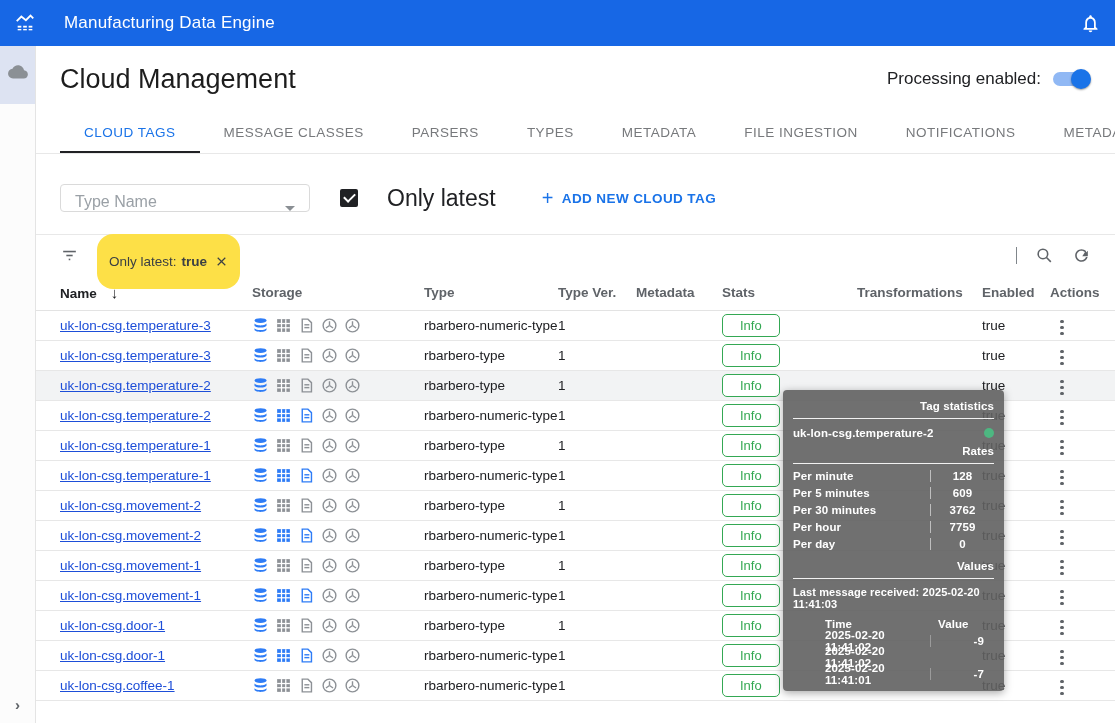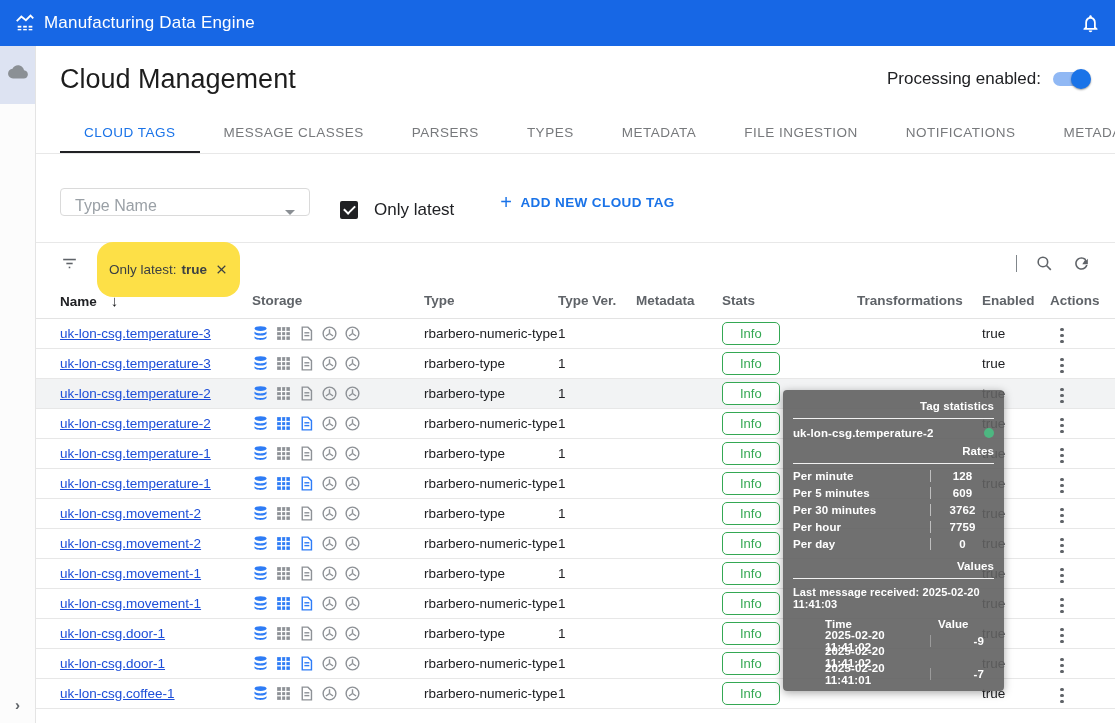--- a/index.html
+++ b/index.html
@@ -1,21 +1,21 @@
 <!DOCTYPE html>
 <html><head>
 <meta charset="utf-8">
 <style>
   * { box-sizing: border-box; margin: 0; padding: 0; }
   html,body { width:1115px; height:723px; overflow:hidden; background:#fff;
     font-family:"Liberation Sans", sans-serif; color:#202124; position:relative; }
 
   
   .appbar { height:46px; background:#1767e5; display:flex; align-items:center;
-    padding:0 14px; gap:8px; }
+    padding:0 14px; gap:28px; }
   .appbar-title { color:#fff; font-size:17px; letter-spacing:.2px; }
   .appbar-spacer { flex:1; }
   .icon-btn { display:flex; align-items:center; justify-content:center; cursor:pointer; }
 
   
   .sidebar { position:absolute; left:0; top:46px; bottom:0; width:36px;
     background:#fcfcfc; border-right:1px solid #e4e4e4; }
   .sidebar-tile { height:58px; background:#dde3f2; display:flex; align-items:center;
     justify-content:center; cursor:pointer; }
   .sidebar-expand { position:absolute; bottom:10px; left:0; width:35px; text-align:center;
@@ -39,21 +39,21 @@
     color:#77797c; cursor:pointer; border-bottom:2px solid transparent; white-space:nowrap; }
   .tab.active { color:#1a73e8; border-bottom-color:#202124; }
 
   
   .filter-row { display:flex; align-items:center; padding:30px 24px 22px; gap:30px; }
   .select { width:250px; height:28px; border:1px solid #dadada; border-radius:4px;
     display:flex; align-items:flex-end; justify-content:space-between; padding:0 14px;
     color:#9aa0a6; font-size:16px; cursor:pointer; }
   .caret { width:0; height:0; border-left:5px solid transparent;
     border-right:5px solid transparent; border-top:5px solid #8a8f94; }
-  .check-wrap { display:flex; align-items:center; gap:16px; font-size:17px; cursor:pointer;margin-top:16px; }
+  .check-wrap { display:flex; align-items:center; gap:29px; font-size:23px; cursor:pointer; }
   .checkbox { width:18px; height:18px; border-radius:2px; background:#202124; position:relative; }
   .checkbox::after { content:""; position:absolute; left:4px; top:4px; width:9px; height:5px;
     border-left:2px solid #fff; border-bottom:2px solid #fff; transform:rotate(-45deg); }
   .add-btn { display:flex; align-items:center; gap:8px; color:#1a73e8; font-size:13.5px;
     font-weight:700; letter-spacing:.4px; cursor:pointer; margin-left:16px; }
   .plus { font-size:20px; font-weight:400; line-height:1; }
 
   
   .chip-row { border-top:1px solid #e8e8e8; display:flex; align-items:center;
     padding:8px 24px; gap:18px; height:42px; }

